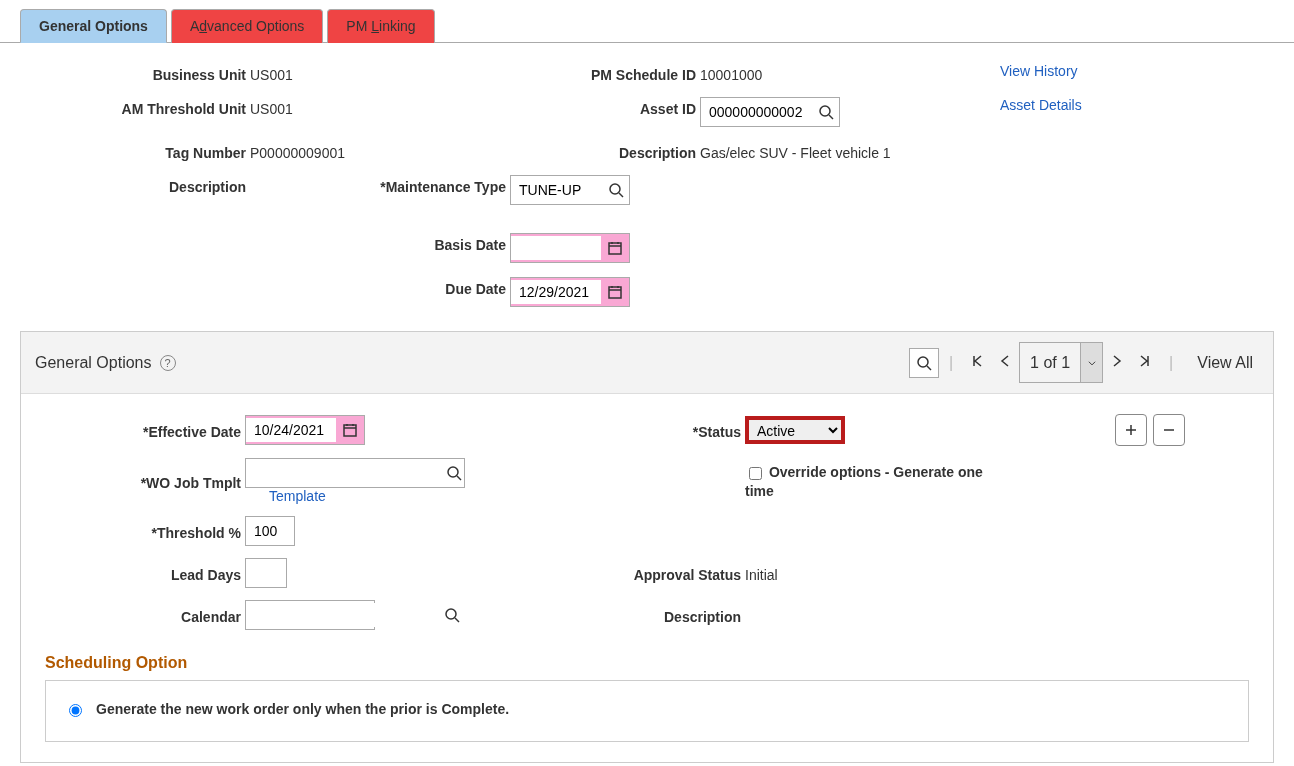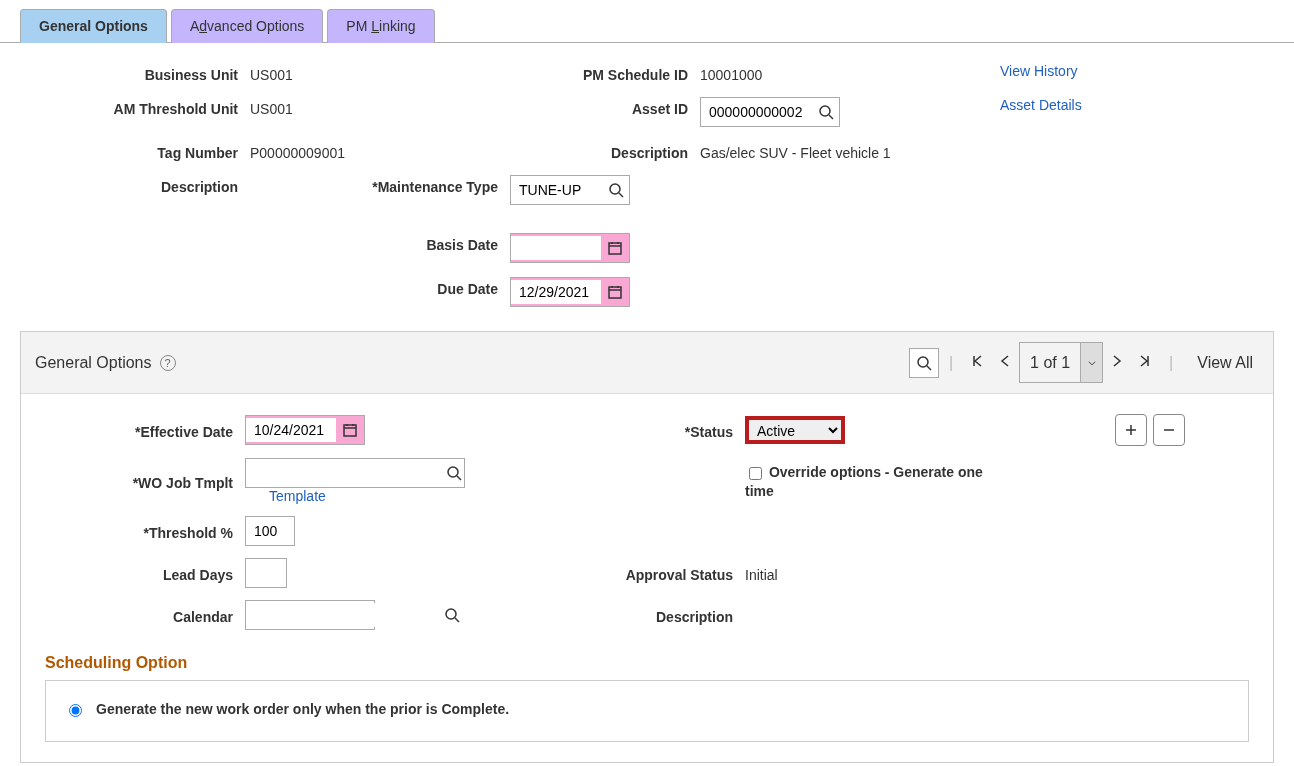--- a/index.html
+++ b/index.html
@@ -13,21 +13,21 @@
   .tabs {
     display: flex;
     border-bottom: 1px solid #aaa;
     padding-left: 20px;
     margin-top: 8px;
   }
   .tab {
     padding: 8px 18px;
     border: 1px solid #aaa;
     border-bottom: none;
-    background: #c4b5fd;
+    background: #ef4444;
     margin-right: 4px;
     border-radius: 4px 4px 0 0;
     cursor: pointer;
     font-size: 14px;
     position: relative;
     top: 1px;
   }
   .tab.active {
     background: #a8d0f0;
     font-weight: bold;
@@ -36,21 +36,21 @@
   .tab .uline { text-decoration: underline; }
   .header-grid {
     display: grid;
     grid-template-columns: 250px 260px 190px 300px 200px;
     row-gap: 14px;
     align-items: start;
     padding: 20px 0 24px 0;
   }
   .lbl {
     text-align: right;
-    padding-right: 12px;
+    padding-right: 4px;
     font-weight: 600;
     color: #333;
     padding-top:4px;
   }
   .val { padding-top:4px; }
   a.link { color: #2060c0; text-decoration: none; cursor:pointer;}
   .lookup {
     display: inline-flex;
     border: 1px solid #aaa;
     height: 30px;

